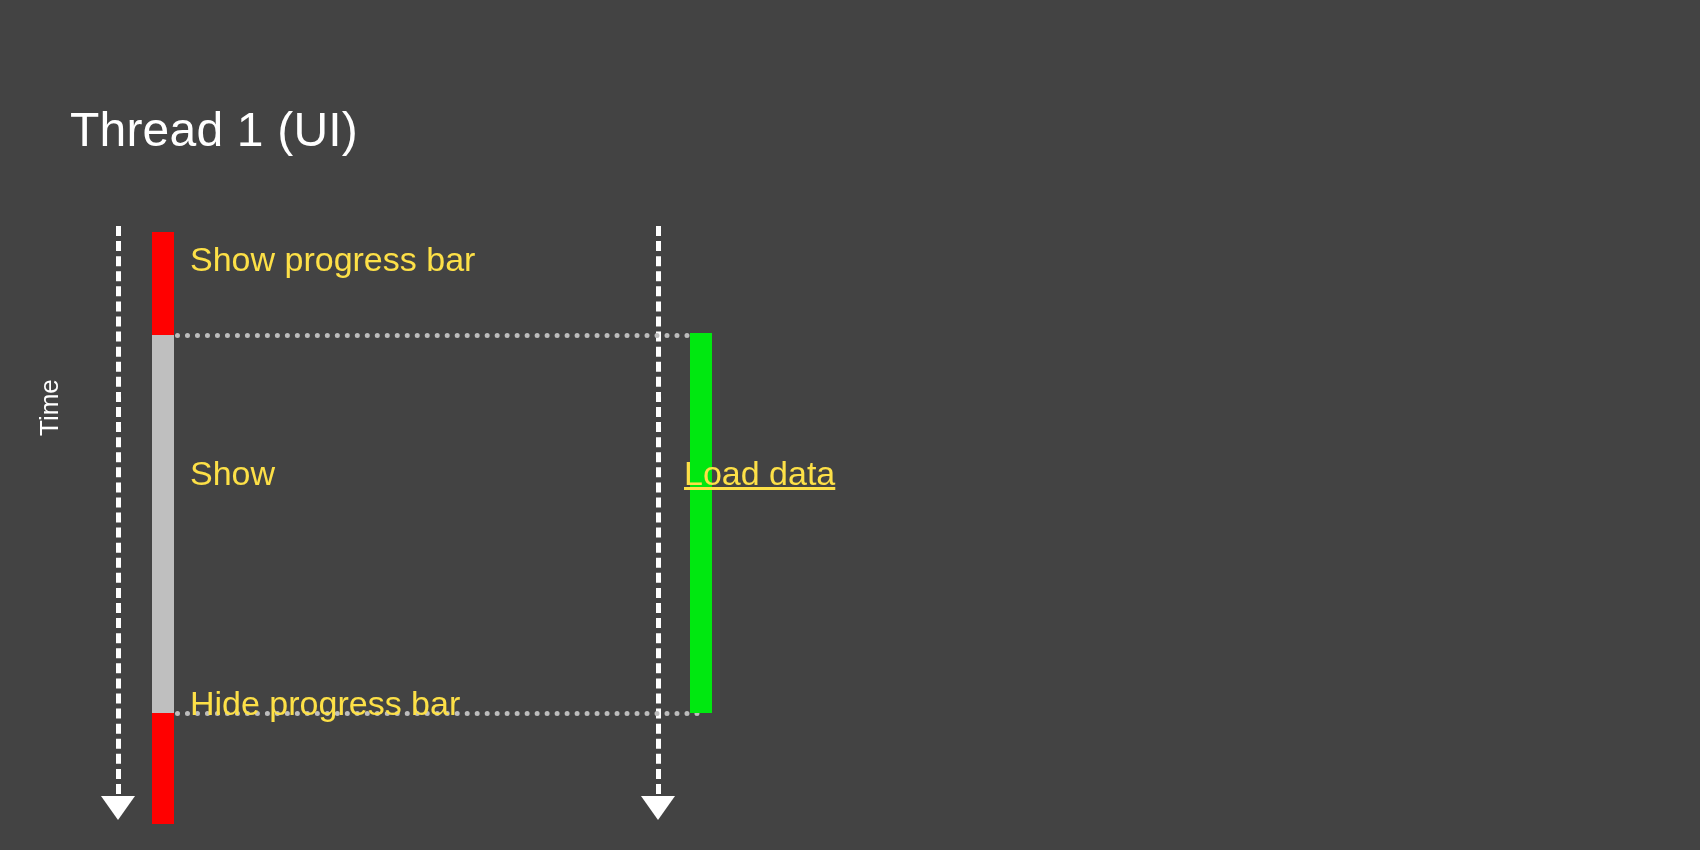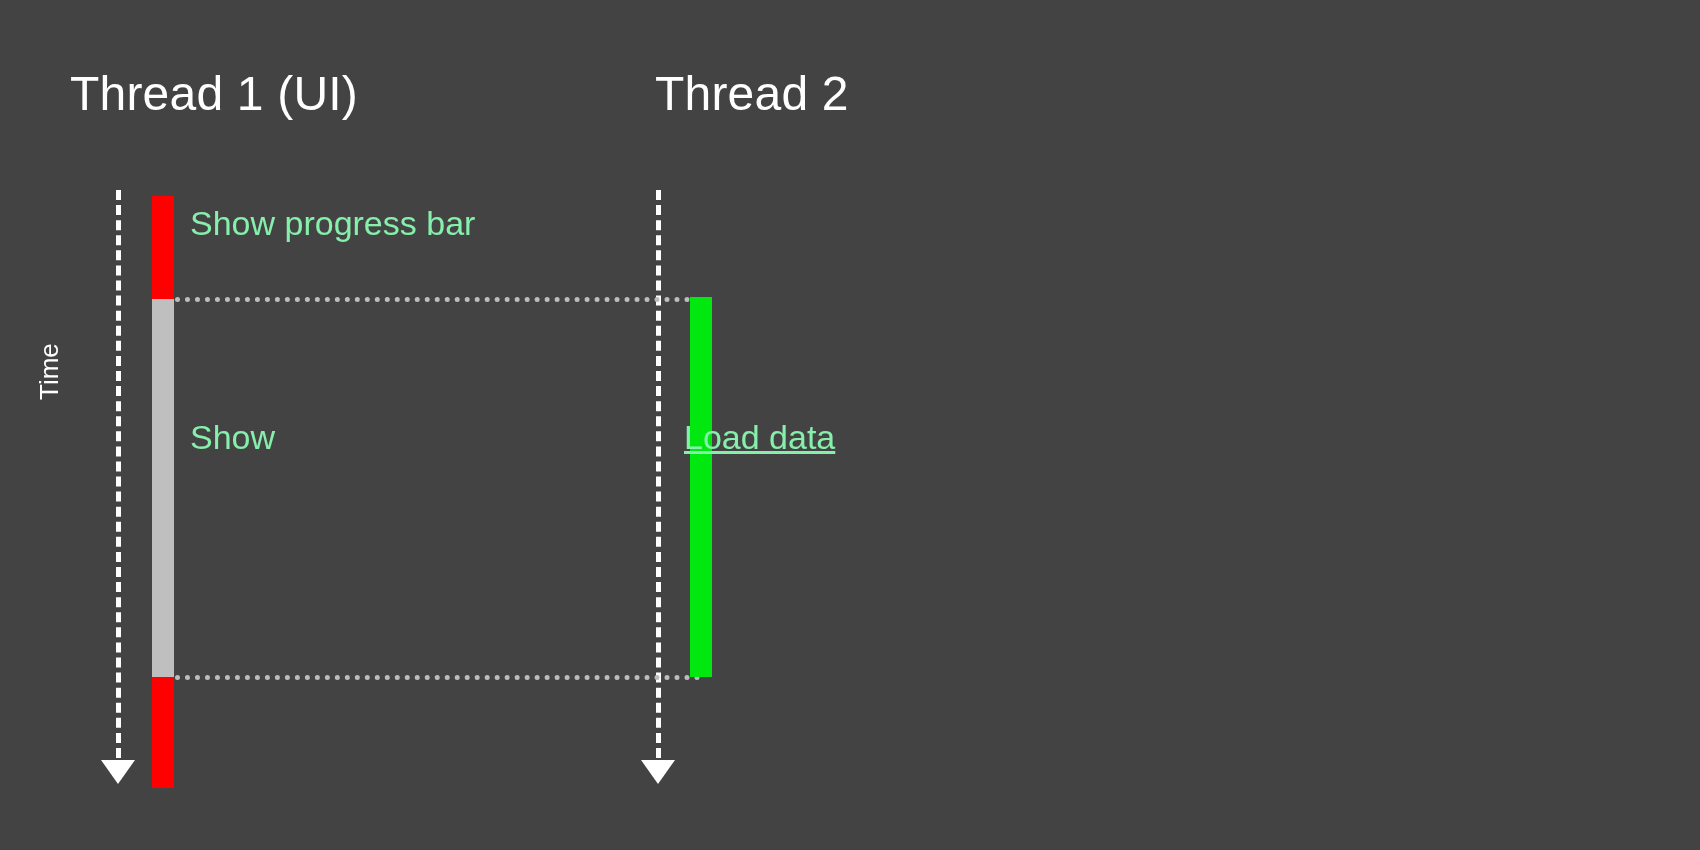--- a/index.html
+++ b/index.html
@@ -13,20 +13,21 @@
     overflow: hidden;
     font-family: "Liberation Sans", sans-serif;
     -webkit-font-smoothing: antialiased;
   }
 
   #stage {
     position: relative;
     width: 1700px;
     height: 604px;
     background: #434343;
+    margin-top: 36px;
   }
 
   
   .col-header {
     position: absolute;
     color: #ffffff;
     font-size: 48px;
     font-weight: 400;
     letter-spacing: 0.2px;
     white-space: nowrap;
@@ -71,21 +72,21 @@
     position: absolute;
     height: 0;
     border-top: 5px dotted #bdbdbd;
   }
   #connector-top    { left: 165px; top: 297px; width: 535px; }
   #connector-bottom { left: 165px; top: 675px; width: 535px; }
 
   
   .bar-label {
     position: absolute;
-    color: #86efac;
+    color: #fde047;
     font-size: 34px;
     font-weight: 400;
     white-space: nowrap;
     line-height: 1;
     text-align: right;
   }
   #label-show-progress { left: 190px; top: 206px; }
   #label-idle          { left: 190px; top: 420px; }
   #label-hide-progress { left: 190px; top: 650px; }
   #label-load-data     { left: 684px; top: 420px; text-decoration: underline; }
@@ -104,37 +105,37 @@
     transform-origin: left top;
   }
 </style>
 </head>
 <body>
 
 <div id="stage" style="background: rgb(67, 67, 67);">
 
   <div class="col-header" id="hdr-thread1">Thread 1 (UI)</div>
 
-  <div class="col-header" id="hdr-thread2">Thread 2</div>
 
   <div id="time-axis-label">Time</div>
 
   <div class="lifeline" id="lifeline-1" style="border-left-color: rgb(255, 255, 255);"></div>
   <div class="lifeline-arrow" id="arrow-1" style="border-top-color: rgb(255, 255, 255);"></div>
 
   <div class="lifeline" id="lifeline-2" style="border-left-color: rgb(255, 255, 255);"></div>
   <div class="lifeline-arrow" id="arrow-2" style="border-top-color: rgb(255, 255, 255);"></div>
 
   <div class="connector" id="connector-top" style="border-top-color: rgb(189, 189, 189);"></div>
   <div class="connector" id="connector-bottom" style="border-top-color: rgb(189, 189, 189);"></div>
 
   <div class="bar" id="bar-show-progress" style="background: rgb(255, 0, 0);"></div>
   <div class="bar-label" id="label-show-progress">Show progress bar</div>
 
   <div class="bar" id="bar-idle" style="background: rgb(191, 191, 191);"></div>
   <div class="bar-label" id="label-idle">Show</div>
 
   <div class="bar" id="bar-hide-progress" style="background: rgb(255, 0, 0);"></div>
+  <div class="bar-label" id="label-hide-progress">Hide progress bar</div>
 
   <div class="bar" id="bar-load-data" style="background: rgb(0, 232, 16);"></div>
   <div class="bar-label" id="label-load-data">Load data</div>
 
 </div>
 
 </body></html>

